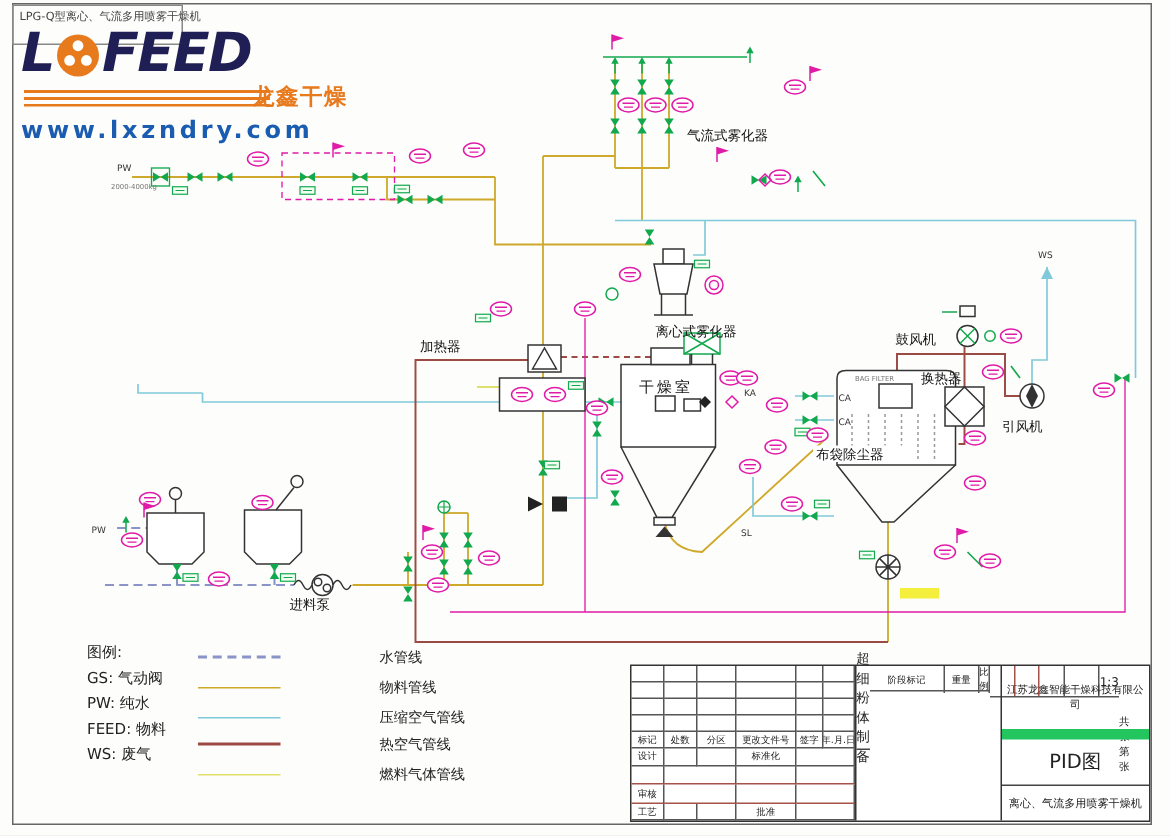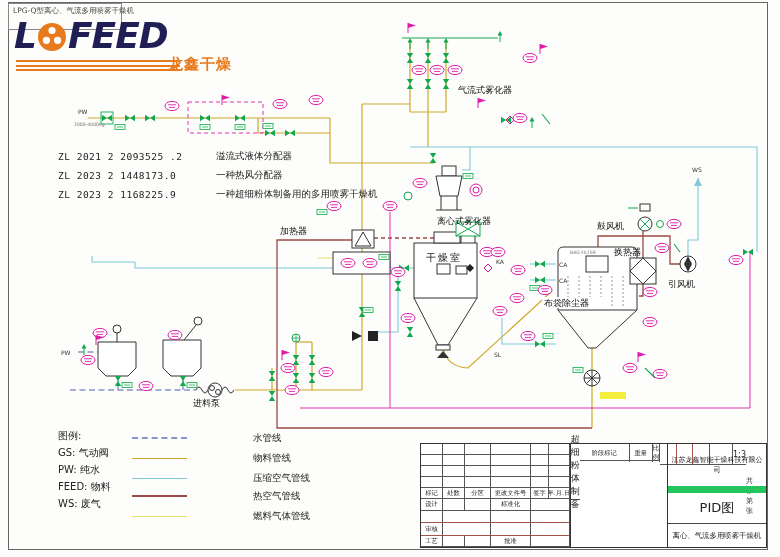--- a/index.html
+++ b/index.html
@@ -381,36 +381,23 @@
         <circle cx="0" cy="-6.5" r="3.6" fill="#fff"></circle>
         <circle cx="5.6" cy="3.3" r="3.6" fill="#fff"></circle>
         <circle cx="-5.6" cy="3.3" r="3.6" fill="#fff"></circle>
       </svg>
       <span>FEED</span>
     </div>
     <div class="stripes-row">
       <div class="stripes"></div>
       <span class="brand-cn">龙鑫干燥</span>
     </div>
+    <div class="website">www.lxzndry.com</div>
   </div>
 
-  <div class="patents">
-    <div class="patent-row">
-      <span class="patent-no">ZL 2021 2 2093525 .2</span>
-      <span class="patent-name">溢流式液体分配器</span>
-    </div>
-    <div class="patent-row">
-      <span class="patent-no">ZL 2023 2 1448173.0</span>
-      <span class="patent-name">一种热风分配器</span>
-    </div>
-    <div class="patent-row">
-      <span class="patent-no">ZL 2023 2 1168225.9</span>
-      <span class="patent-name">一种超细粉体制备用的多用喷雾干燥机</span>
-    </div>
-  </div>
 
   <div class="legend">
     <div class="abbr">图例:</div>
     <div class="abbr"><span>GS:</span> <span>气动阀</span></div>
     <div class="abbr"><span>PW:</span> <span>纯水</span></div>
     <div class="abbr"><span>FEED:</span> <span>物料</span></div>
     <div class="abbr"><span>WS:</span> <span>废气</span></div>
 
     <div class="lrow" style="top:6px">
         <span class="lsample leg-water"></span>

